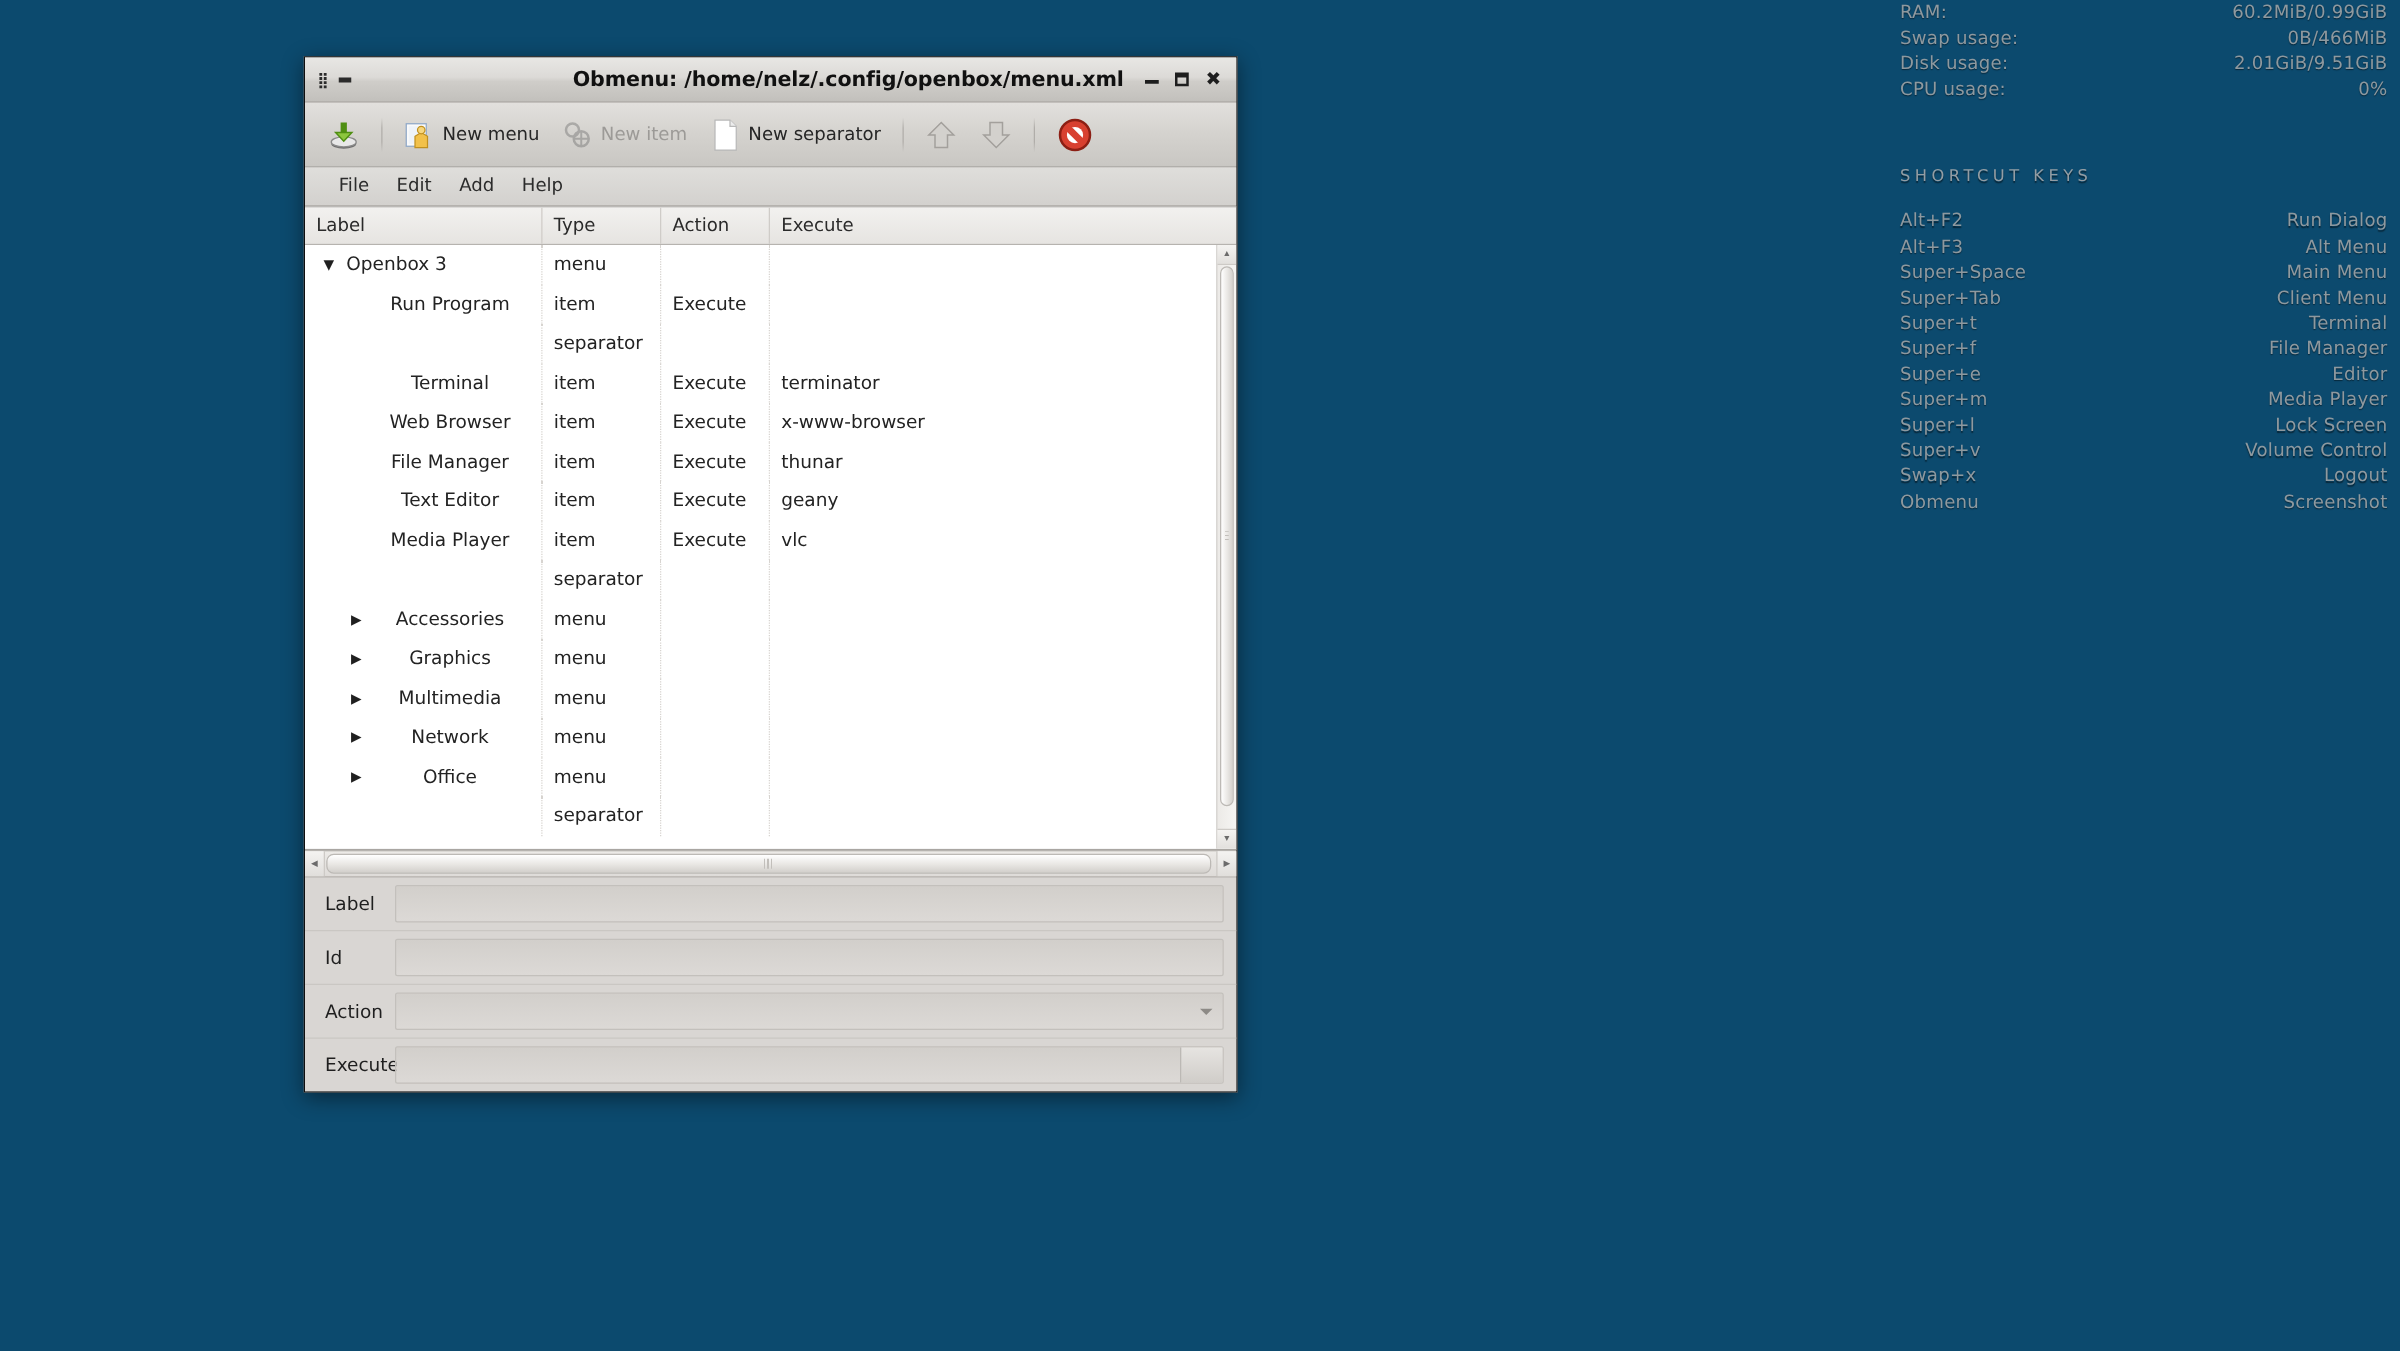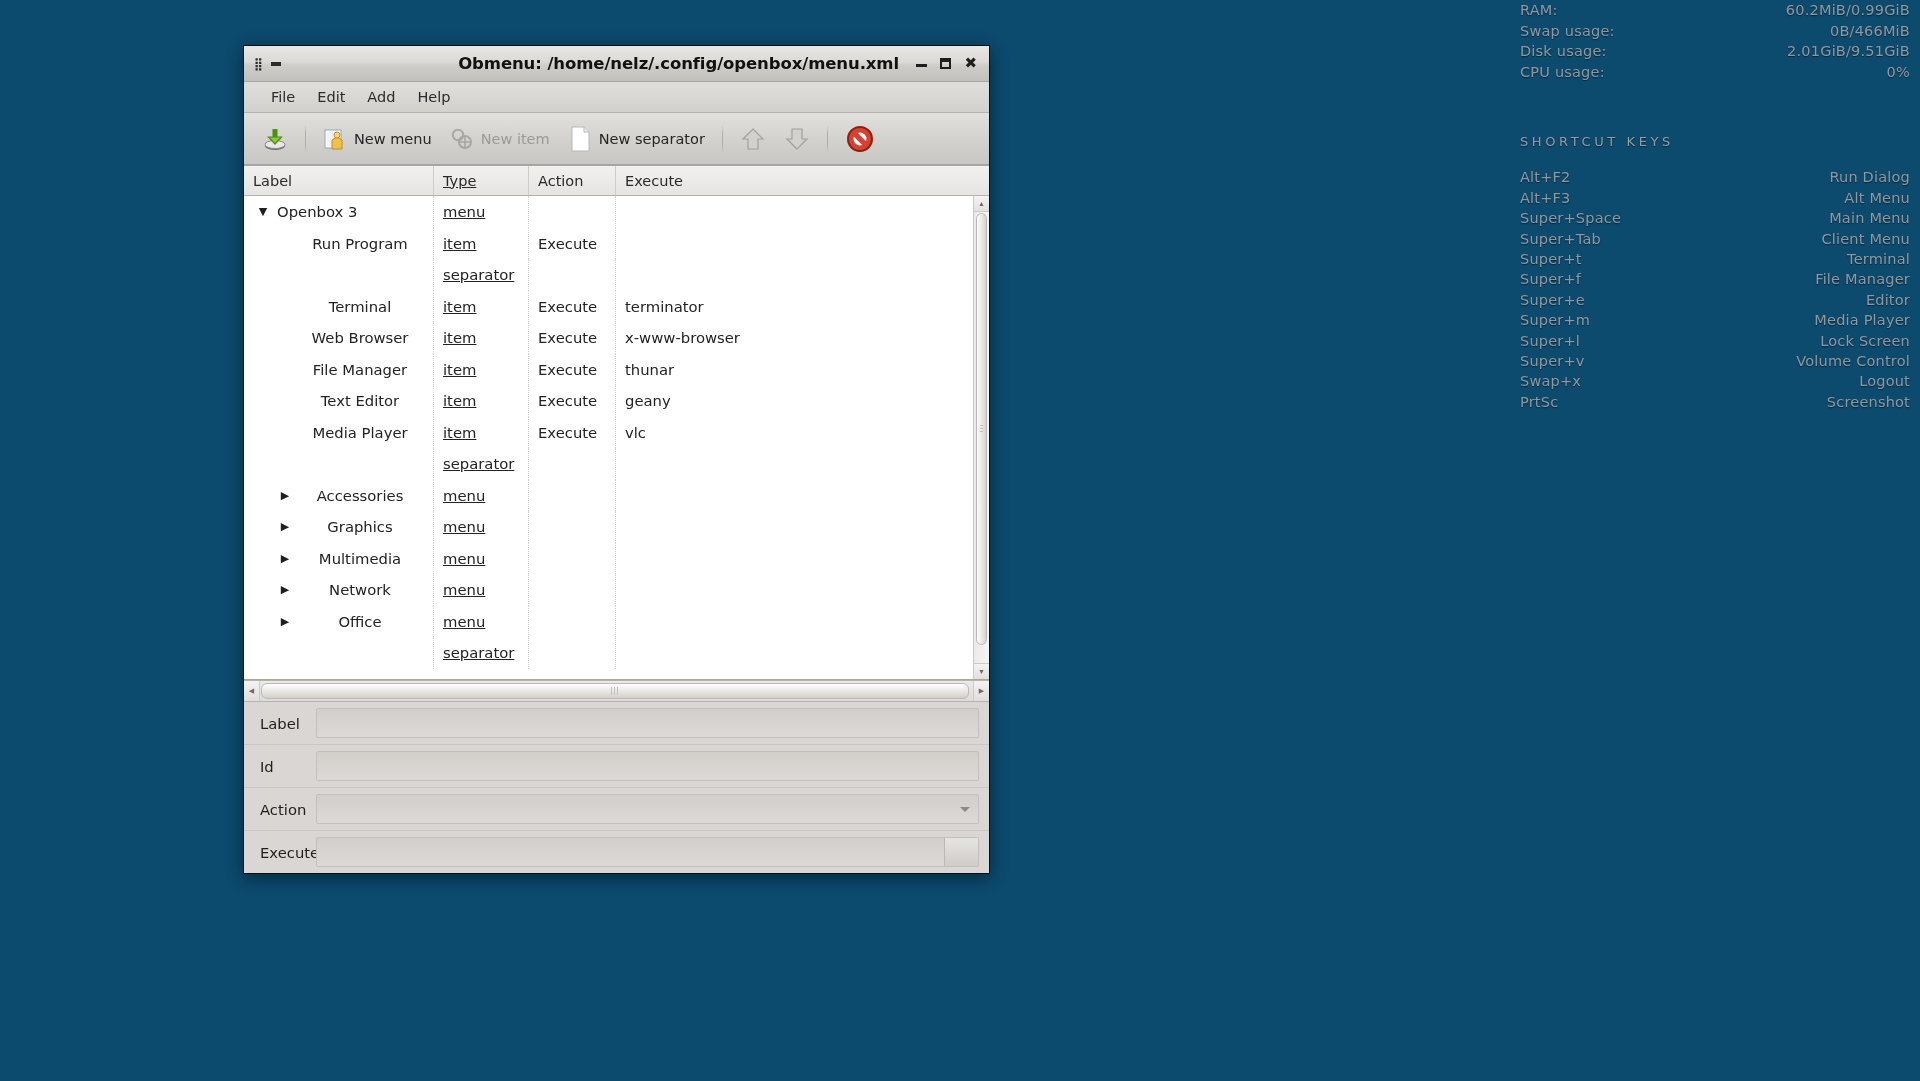--- a/index.html
+++ b/index.html
@@ -208,21 +208,21 @@
   #tree-head .th {
     padding-left: 9px;
     box-sizing: border-box;
     border-right: 1px solid #cfccc8;
     height: 100%;
     display: flex;
     align-items: center;
   }
   #tree-head .th:last-child { border-right: none; }
   .col-label { width: 190px; }
-  .col-type { width: 95px; text-decoration: underline; }
+  .col-type { width: 95px; }
   .col-action { width: 87px; }
   .col-execute { flex: 1; }
 
   #tree-body {
     position: absolute;
     top: 30px;
     left: 0;
     right: 16px;
     bottom: 0;
     overflow: hidden;
@@ -465,47 +465,40 @@
         </div>
         <div class="conky-row">
           <span class="k">Super+v</span>
           <span class="v">Volume Control</span>
         </div>
         <div class="conky-row">
           <span class="k">Swap+x</span>
           <span class="v">Logout</span>
         </div>
         <div class="conky-row">
-          <span class="k">PrtSc</span>
+          <span class="k">Obmenu</span>
           <span class="v">Screenshot</span>
         </div>
       </div>
   </div>
 
   <div id="obmenu-window">
 
     <div id="titlebar">
       <div class="tb-left-icons">
         <span class="tb-icon-dots">⣿</span>
         <span class="tb-icon-shade"></span>
       </div>
       <div id="window-title">Obmenu: /home/nelz/.config/openbox/menu.xml</div>
       <div class="tb-right-icons">
         <span class="tb-min"></span>
         <span class="tb-max"></span>
         <span class="tb-close">✖</span>
       </div>
     </div>
-
-    <div id="menubar">
-        <div class="menu-item">File</div>
-        <div class="menu-item">Edit</div>
-        <div class="menu-item">Add</div>
-        <div class="menu-item">Help</div>
-      </div>
 
     <div id="toolbar">
       <div class="tb-btn">
         <span class="ico">
           <svg width="26" height="26" viewBox="0 0 26 26">
             <ellipse cx="13" cy="20" rx="10" ry="4" fill="#6f6f6f"></ellipse>
             <ellipse cx="13" cy="18.5" rx="10" ry="4" fill="#e8e8e8" stroke="#8a8a8a"></ellipse>
             <path d="M13 3 L13 13" stroke="#4f8f12" stroke-width="5" fill="none"></path>
             <path d="M6.5 11 L13 18 L19.5 11 Z" fill="#8cc63e" stroke="#4f8f12" stroke-width="1.2"></path>
           </svg>
@@ -569,20 +562,27 @@
         <span class="ico">
           <svg width="30" height="30" viewBox="0 0 30 30">
             <circle cx="15" cy="15" r="12" fill="#d84030" stroke="#8c1f14" stroke-width="2"></circle>
             <circle cx="15" cy="15" r="6.5" fill="#ffffff"></circle>
             <rect x="6" y="12.3" width="18" height="5.4" fill="#d84030" transform="rotate(45 15 15)"></rect>
           </svg>
         </span>
       </div>
     </div>
 
+    <div id="menubar">
+        <div class="menu-item">File</div>
+        <div class="menu-item">Edit</div>
+        <div class="menu-item">Add</div>
+        <div class="menu-item">Help</div>
+      </div>
+
     <div id="tree-area">
       <div id="tree-head">
         <div class="th col-label">Label</div>
         <div class="th col-type">Type</div>
         <div class="th col-action">Action</div>
         <div class="th col-execute">Execute</div>
       </div>
       <div id="tree-body">
           <div class="tree-row">
             <div class="cell col-label">

